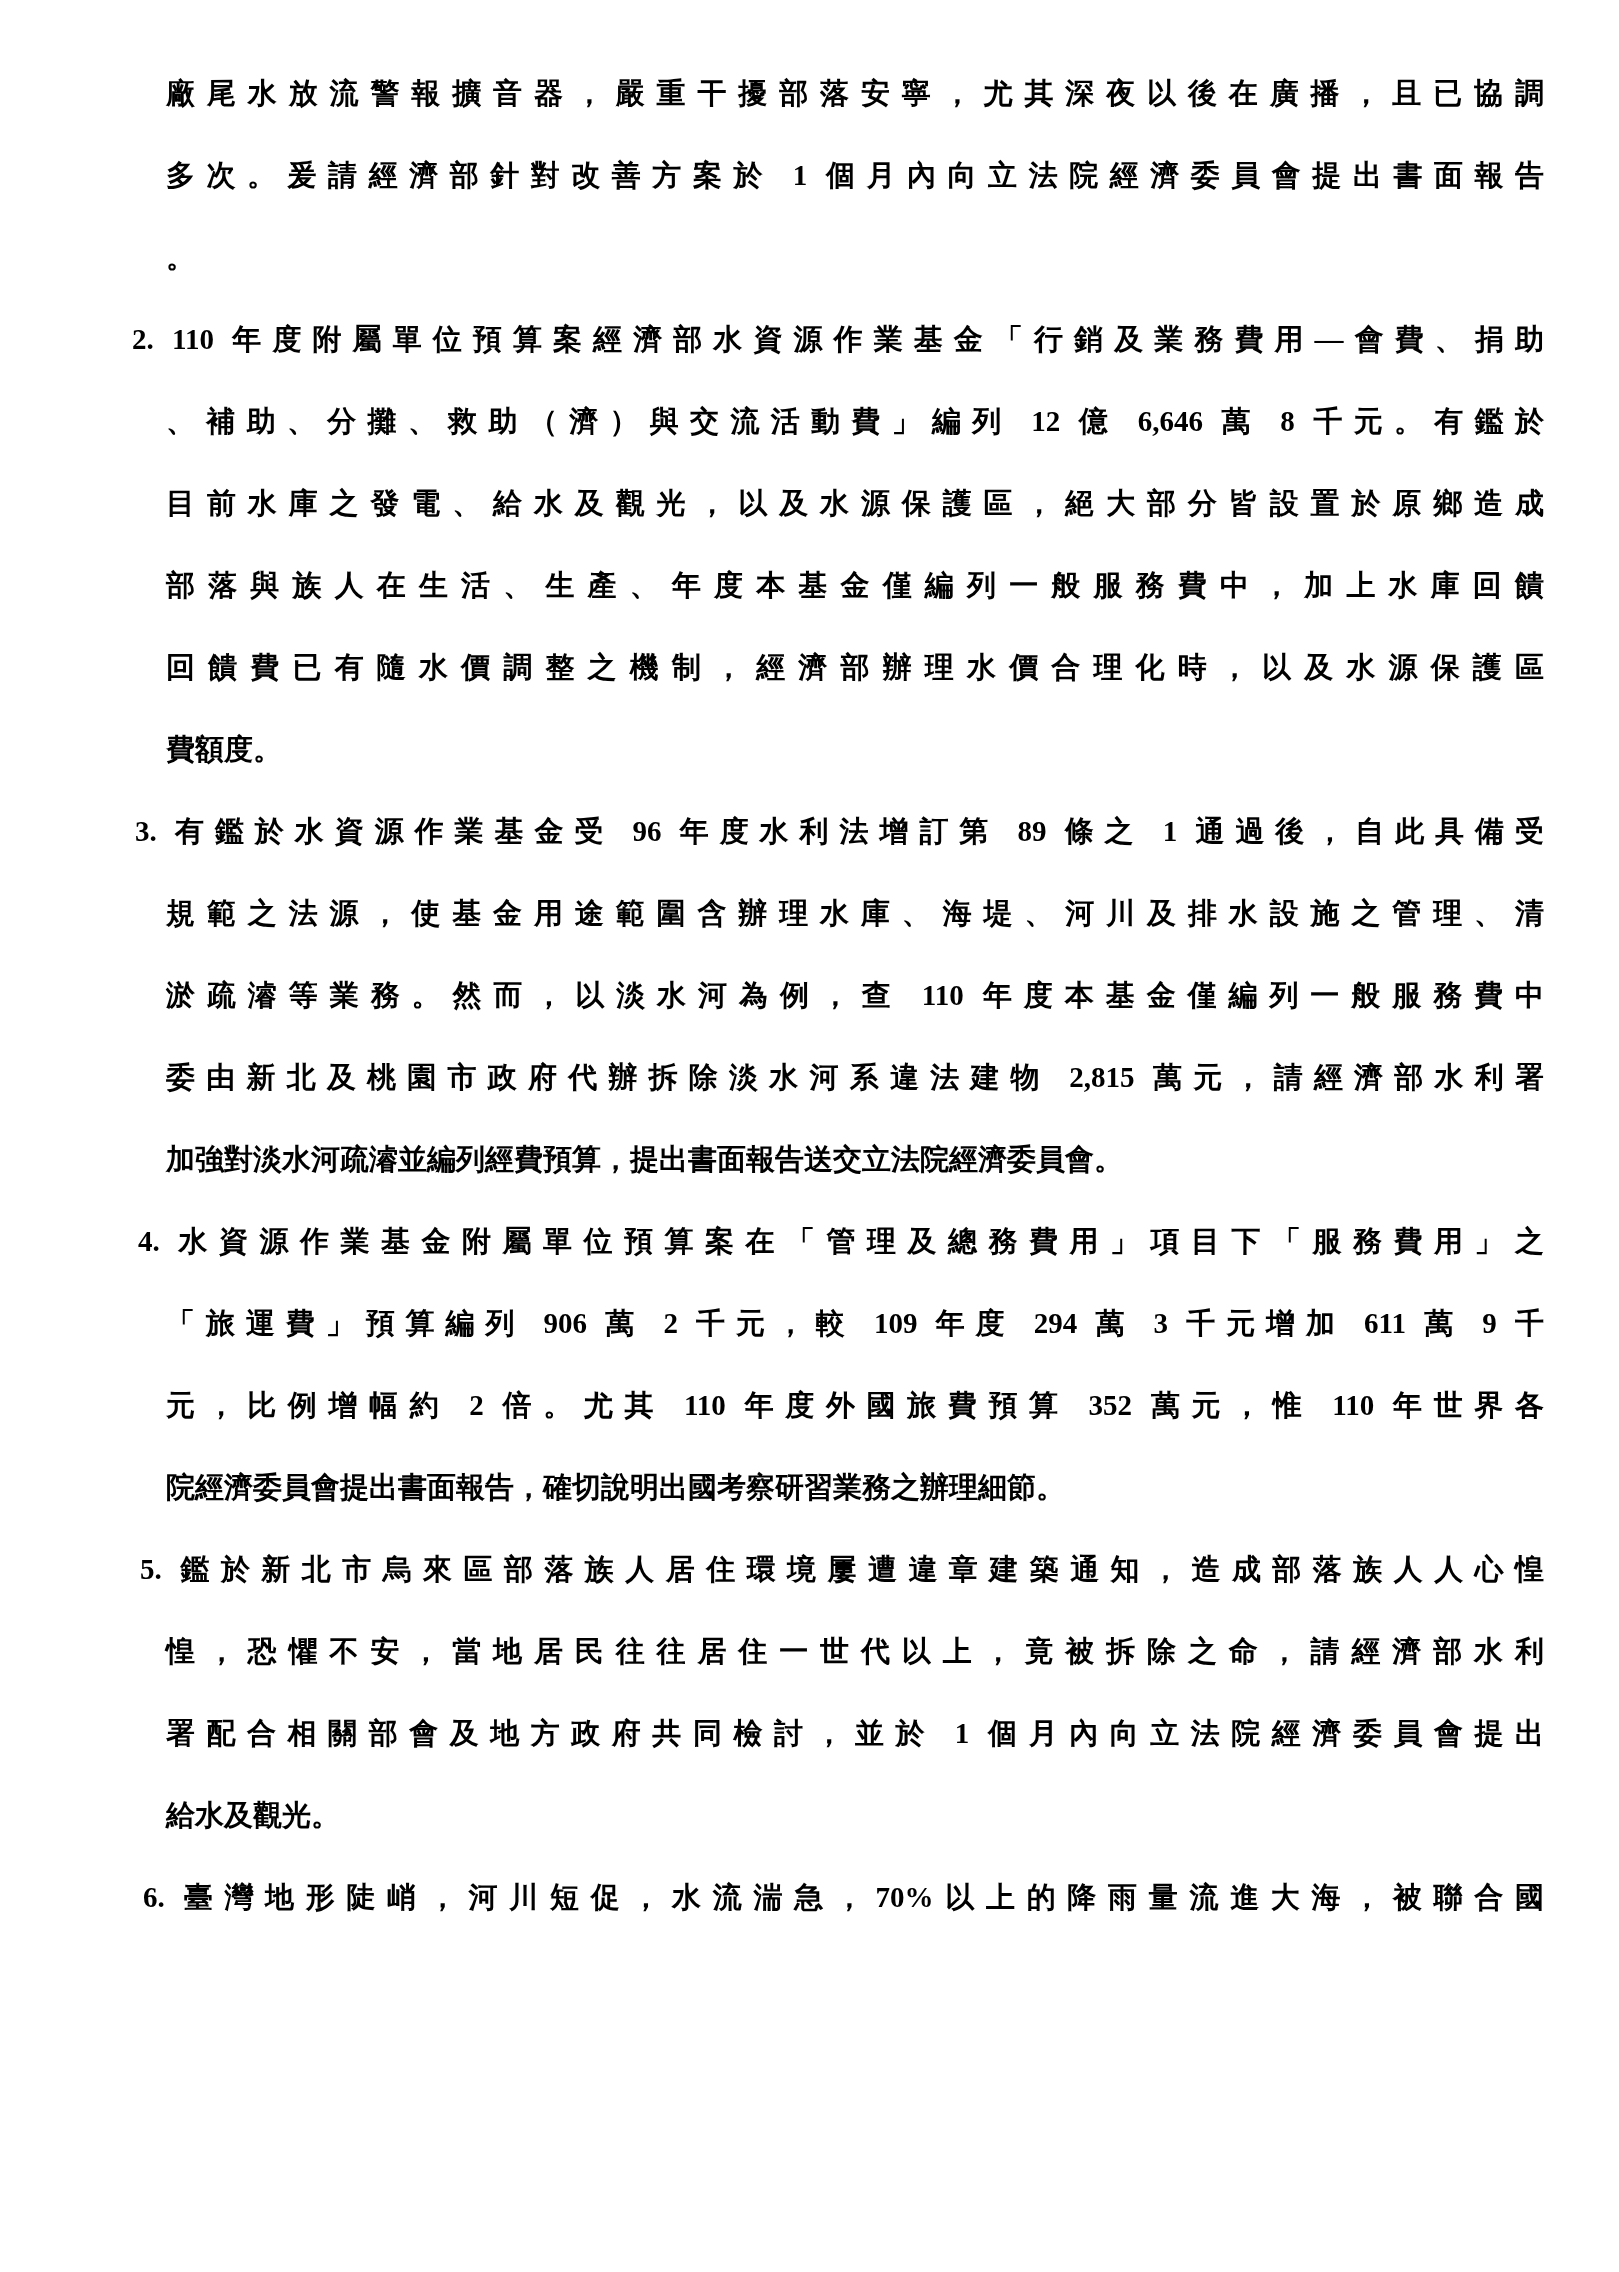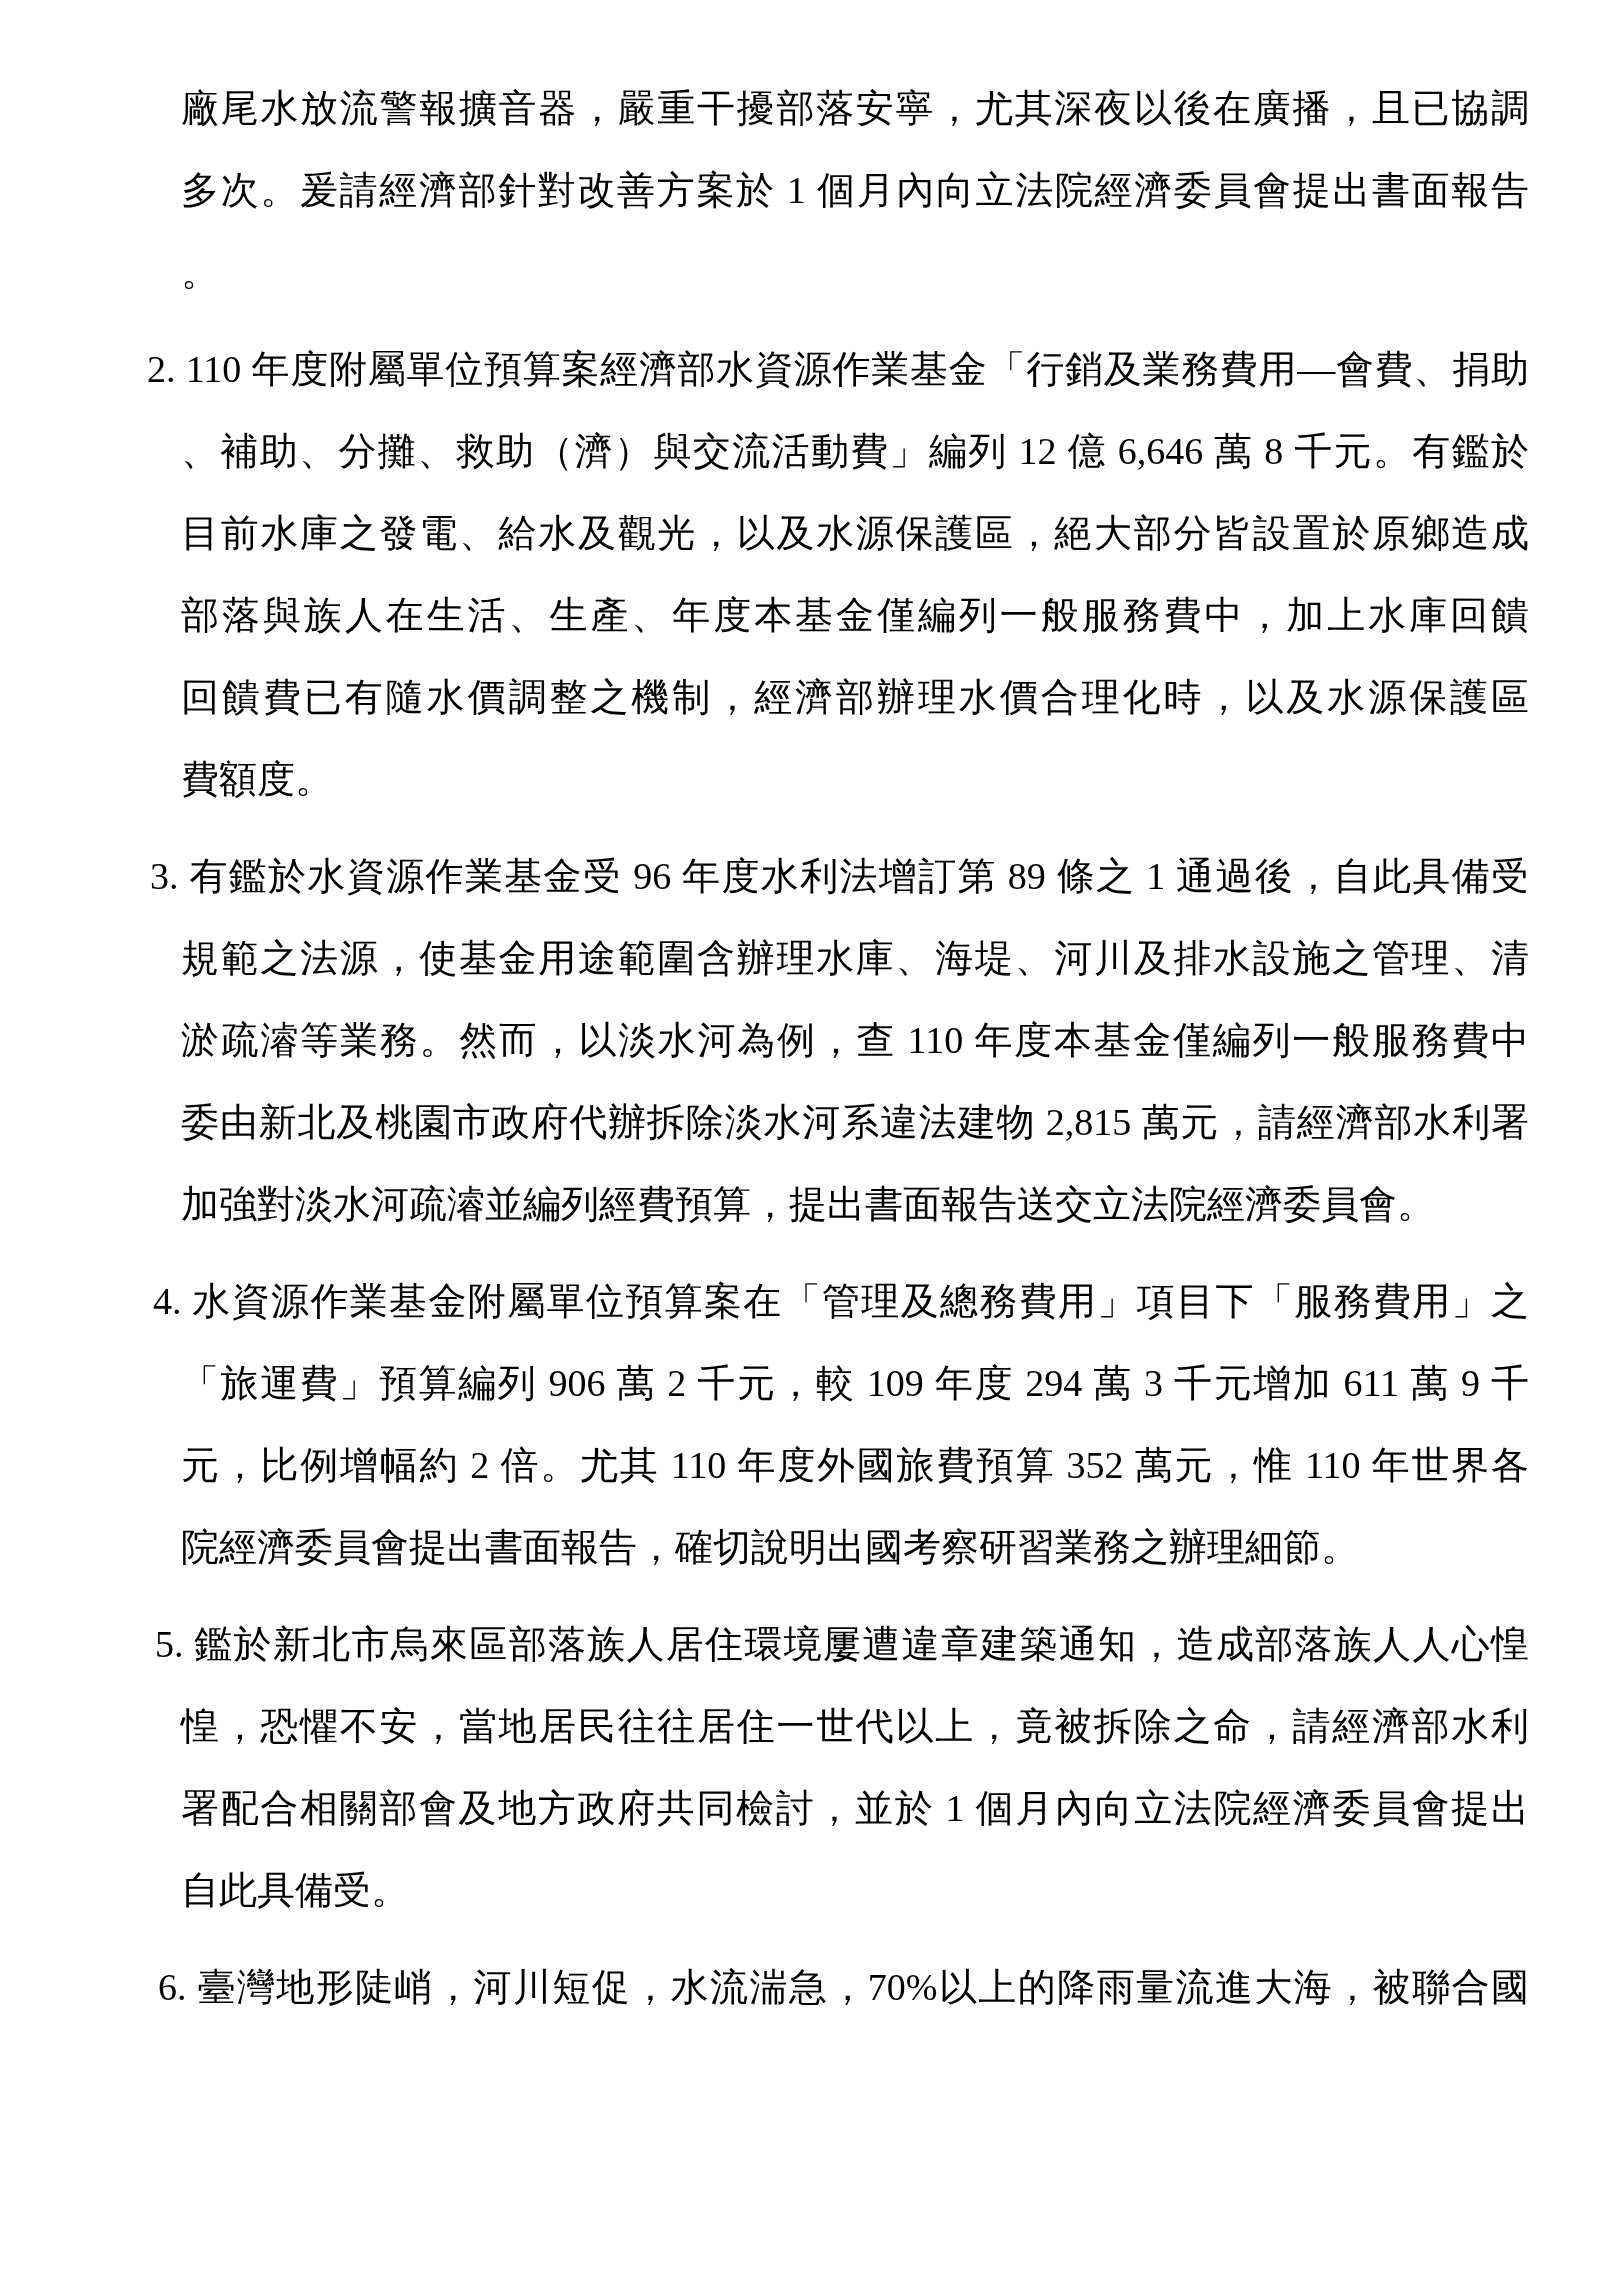--- a/index.html
+++ b/index.html
@@ -17,23 +17,24 @@
 
   
   .doc {
     position: absolute;
     left: 166px;
     top: 52px;
     width: 1378px;
   }
 
   .para {
-    margin: 15px;
-    font-size: 38px;
+    margin: 0;
+    font-size: 29px;
     line-height: 82px;
+    font-weight: bold;
   }
 
   .line {
     text-align: justify;
     text-align-last: justify;
     white-space: normal;
   }
 
   
   .line.last { text-align-last: left; }
@@ -76,20 +77,20 @@
       <div class="para">
         <div class="line num-line"><span class="num">4.</span> <span>水資源作業基金附屬單位預算案在「管理及總務費用」項目下「服務費用」之</span></div>
         <div class="line">「旅運費」預算編列 906 萬 2 千元，較 109 年度 294 萬 3 千元增加 611 萬 9 千</div>
         <div class="line">元，比例增幅約 2 倍。尤其 110 年度外國旅費預算 352 萬元，惟 110 年世界各</div>
         <div class="line last">院經濟委員會提出書面報告，確切說明出國考察研習業務之辦理細節。</div>
       </div>
       <div class="para">
         <div class="line num-line"><span class="num">5.</span> <span>鑑於新北市烏來區部落族人居住環境屢遭違章建築通知，造成部落族人人心惶</span></div>
         <div class="line">惶，恐懼不安，當地居民往往居住一世代以上，竟被拆除之命，請經濟部水利</div>
         <div class="line">署配合相關部會及地方政府共同檢討，並於 1 個月內向立法院經濟委員會提出</div>
-        <div class="line last">自此具備受。</div>
+        <div class="line last">給水及觀光。</div>
       </div>
       <div class="para">
         <div class="line num-line"><span class="num">6.</span> <span>臺灣地形陡峭，河川短促，水流湍急，70%以上的降雨量流進大海，被聯合國</span></div>
       </div>
     </main>
 </div>
 
 
 </body></html>

